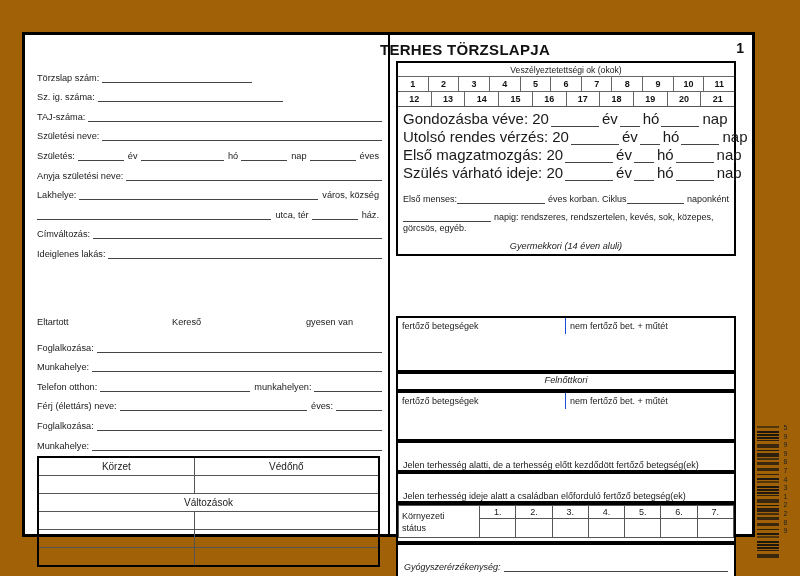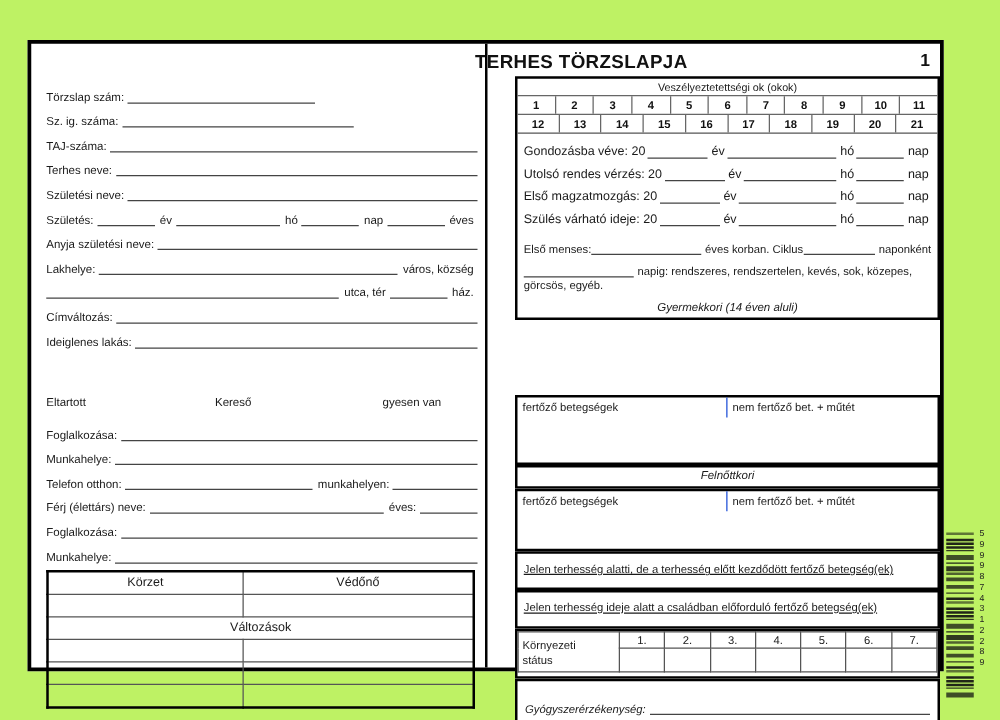--- a/index.html
+++ b/index.html
@@ -5,21 +5,21 @@
   html, body {
     margin: 0;
     padding: 0;
     background: #ffffff;
     font-family: "Liberation Sans", sans-serif;
   }
   #page {
     position: relative;
     width: 800px;
     height: 576px;
-    background: #bef264;
+    background: #a16207;
     overflow: hidden;
   }
   
   #form {
     position: absolute;
     left: 22px;
     top: 32px;
     width: 733px;
     height: 505px;
     border: 3px solid #000;
@@ -124,21 +124,21 @@
   
   #right {
     position: absolute;
     left: 365px;
     top: 0;
     width: 362px;
     height: 100%;
   }
   .rbox {
     position: absolute;
-    left: 22px;
+    left: 6px;
     width: 340px;
     border: 2px solid #000;
     box-sizing: border-box;
     background: #fff;
   }
   .risk-title {
     text-align: center;
     font-size: 8.6px;
     padding: 2px 0 1px;
     color: #1a1a1a;
@@ -153,21 +153,21 @@
     padding: 2px 0;
     color: #111;
   }
   .numgrid .cell:last-child { border-right: none; }
   .numgrid.row2 .cell { flex: 1 1 0; }
 
   .datelines { padding: 2px 5px 3px; }
   .dline {
     display: flex;
     align-items: flex-end;
-    font-size: 10px;
+    font-size: 15px;
     height: 18px;
     color: #1a1a1a;
     white-space: nowrap;
   }
   .dline .lbl { flex: 0 0 auto; padding-right: 2px; }
   .dline .rule { border-bottom: 1px solid #444; height: 10px; }
   .dline .r1 { flex: 0 0 48px; }
   .dline .r2 { flex: 1 1 auto; min-width: 20px; }
   .dline .r3 { flex: 0 0 38px; }
   .dline .sp { flex: 0 0 3px; }
@@ -193,24 +193,23 @@
     font-size: 9px;
     padding: 3px 4px;
     color: #1a1a1a;
     box-sizing: border-box;
   }
   .twocol .c:first-child { border-right: 1px solid #1d4ed8; }
   .hsep1 { border-top: 1px solid #555; }
 
   .textblock {
     font-size: 9px;
-    padding: 6px 5px 3px;
+    padding: 16px 5px 3px;
     line-height: 12.5px;
     color: #1a1a1a;
-    text-decoration: underline;
   }
 
   #env-table { width: 100%; border-collapse: collapse; }
   #env-table td {
     border: 1px solid #555;
     font-size: 9px;
     color: #1a1a1a;
     padding: 1px 3px;
     text-align: center;
   }
@@ -274,24 +273,20 @@
         <div class="frow">
           <span class="lbl">Sz. ig. száma:</span>
           <span class="rule w-xl"></span>
         </div>
 
         <div class="frow">
           <span class="lbl">TAJ-száma:</span>
           <span class="rule"></span>
         </div>
 
-        <div class="frow">
-          <span class="lbl">Terhes neve:</span>
-          <span class="rule"></span>
-        </div>
 
         <div class="frow">
           <span class="lbl">Születési neve:</span>
           <span class="rule"></span>
         </div>
 
         <div class="frow">
           <span class="lbl">Születés:</span>
           <span class="rule w-sm"></span>
           <span class="gap"></span>

